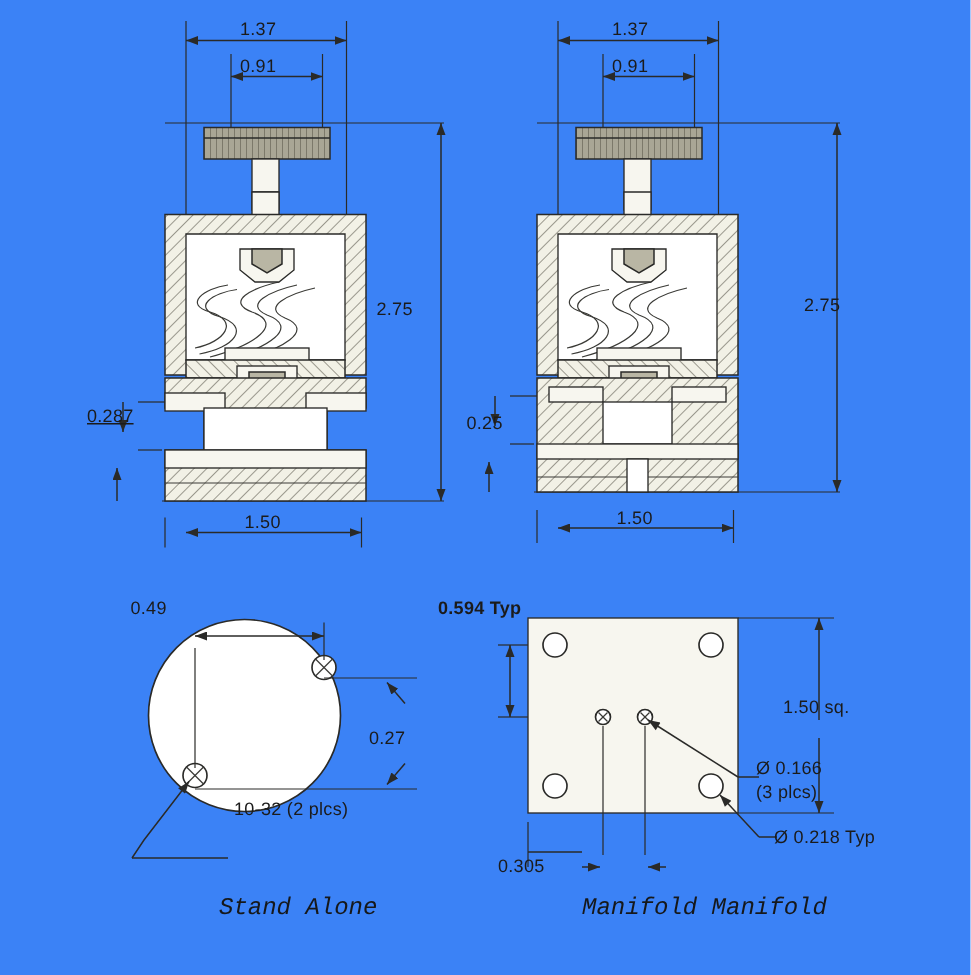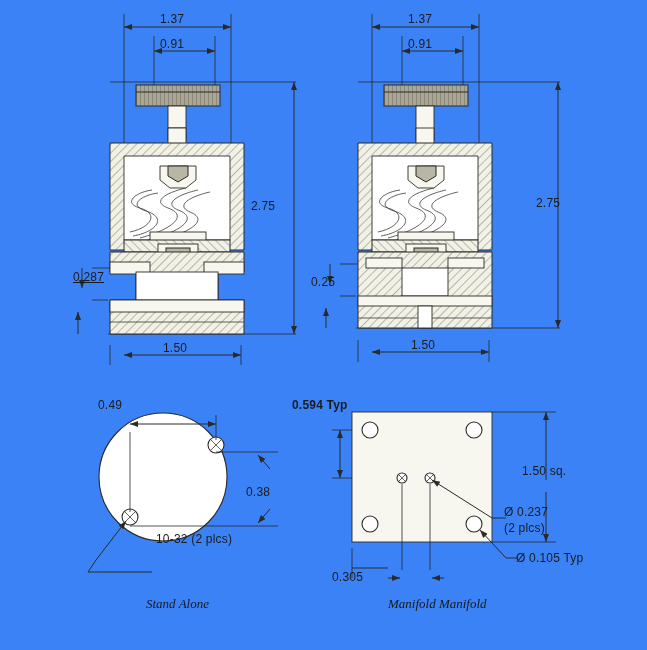--- a/index.html
+++ b/index.html
@@ -20,23 +20,23 @@
   .dim-text {
     position: absolute;
     font-family: "Liberation Sans", sans-serif;
     font-size: 12px;
     color: #1b1b1b;
     white-space: nowrap;
     letter-spacing: 0.2px;
   }
   .caption {
     position: absolute;
-    font-family: Liberation Serif, serif;
+    font-family: Liberation Mono, monospace;
     font-style: italic;
-    font-size: 13px;
+    font-size: 16px;
     color: #16181a;
     white-space: nowrap;
   }
   svg.layer {
     position: absolute;
     left: 0;
     top: 0;
     width: 647px;
     height: 650px;
   }
@@ -261,36 +261,36 @@
       <line x1="492" y1="518" x2="506" y2="518"></line>
 
       <path d="M480 530 L506 558" marker-start="url(#arrStart)"></path>
       <line x1="506" y1="558" x2="518" y2="558"></line>
     </g>
   </svg>
 
   <div class="dim-text" style="left:160px; top:12px;">1.37</div>
   <div class="dim-text" style="left:160px; top:37px;">0.91</div>
   <div class="dim-text" style="left:251px; top:199px;">2.75</div>
-  <div class="dim-text" style="left:73px; top:270px;text-decoration:underline;">0.287</div>
+  <div class="dim-text" style="left:58px; top:270px;text-decoration:underline;">0.287</div>
   <div class="dim-text" style="left:163px; top:341px;">1.50</div>
 
   <div class="dim-text" style="left:408px; top:12px;">1.37</div>
   <div class="dim-text" style="left:408px; top:37px;">0.91</div>
   <div class="dim-text" style="left:536px; top:196px;">2.75</div>
   <div class="dim-text" style="left:311px; top:275px;">0.25</div>
   <div class="dim-text" style="left:411px; top:338px;">1.50</div>
 
-  <div class="dim-text" style="left:98px; top:398px;">0.49</div>
-  <div class="dim-text" style="left:246px; top:485px;">0.38</div>
+  <div class="dim-text" style="left:87px; top:398px;">0.49</div>
+  <div class="dim-text" style="left:246px; top:485px;">0.27</div>
   <div class="dim-text" style="left:156px; top:532px;">10-32 (2 plcs)</div>
 
   <div class="dim-text" style="left:292px; top:398px;font-weight:bold;">0.594 Typ</div>
   <div class="dim-text" style="left:522px; top:464px;">1.50 sq.</div>
   <div class="dim-text" style="left:332px; top:570px;text-align:center;">0.305</div>
-  <div class="dim-text" style="left:504px; top:505px;">Ø 0.237</div>
-  <div class="dim-text" style="left:504px; top:521px;">(2 plcs)</div>
-  <div class="dim-text" style="left:516px; top:551px;">Ø 0.105 Typ</div>
+  <div class="dim-text" style="left:504px; top:505px;">Ø 0.166</div>
+  <div class="dim-text" style="left:504px; top:521px;">(3 plcs)</div>
+  <div class="dim-text" style="left:516px; top:551px;">Ø 0.218 Typ</div>
 
   <div class="caption" style="left:146px; top:596px;">Stand Alone</div>
   <div class="caption" style="left:388px; top:596px;">Manifold Manifold</div>
 
 </div>
 
 </body></html>

